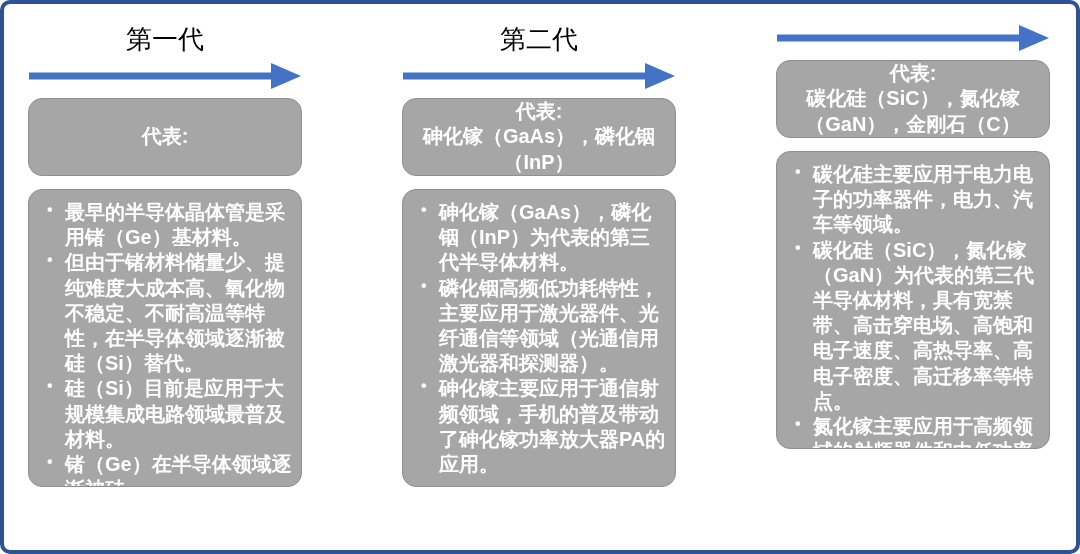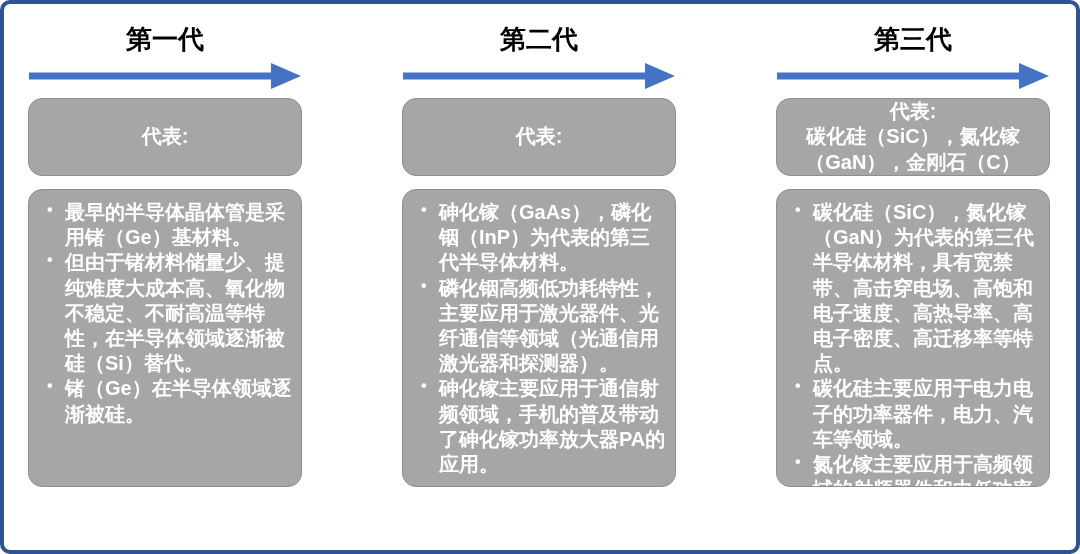--- a/index.html
+++ b/index.html
@@ -18,21 +18,21 @@
     padding: 12px 26px 0 24px;
   }
   .col {
     width: 274px;
     display: flex;
     flex-direction: column;
   }
   .col-title {
     text-align: center;
     font-size: 26px;
-    font-weight: 700;
+    font-weight: 400;
     color: #000000;
     padding-top: 8px;
     height: 38px;
     line-height: 30px;
   }
   .arrow-wrap {
     margin-top: 8px;
     height: 28px;
   }
   .arrow-wrap svg { display: block; }
@@ -94,59 +94,60 @@
         <polygon points="243,1 273,14 243,27" fill="#4472C4"></polygon>
       </svg>
     </div>
     <div class="rep-box">
       <div>代表:</div>
     </div>
     <div class="detail-box">
       <ul>
         <li>最早的半导体晶体管是采用锗（Ge）基材料。</li>
         <li>但由于锗材料储量少、提纯难度大成本高、氧化物不稳定、不耐高温等特性，在半导体领域逐渐被硅（Si）替代。</li>
+        <li>硅（Si）目前是应用于大规模集成电路领域最普及材料。</li>
         <li>锗（Ge）在半导体领域逐渐被硅。</li>
       </ul>
     </div>
   </div>
 
   <div class="col">
     <div class="col-title">第二代</div>
     <div class="arrow-wrap">
       <svg width="274" height="28" viewBox="0 0 274 28">
         <line x1="1" y1="14" x2="243" y2="14" stroke="#4472C4" stroke-width="7"></line>
         <polygon points="243,1 273,14 243,27" fill="#4472C4"></polygon>
       </svg>
     </div>
     <div class="rep-box">
       <div>代表:</div>
+      <div>砷化镓（GaAs），磷化铟（InP）</div>
     </div>
     <div class="detail-box">
       <ul>
         <li>砷化镓（GaAs），磷化铟（InP）为代表的第三代半导体材料。</li>
         <li>磷化铟高频低功耗特性，主要应用于激光器件、光纤通信等领域（光通信用激光器和探测器）。</li>
         <li>砷化镓主要应用于通信射频领域，手机的普及带动了砷化镓功率放大器PA的应用。</li>
       </ul>
     </div>
   </div>
 
   <div class="col">
-    <div class="col-title">第三代</div>
     <div class="arrow-wrap">
       <svg width="274" height="28" viewBox="0 0 274 28">
         <line x1="1" y1="14" x2="243" y2="14" stroke="#4472C4" stroke-width="7"></line>
         <polygon points="243,1 273,14 243,27" fill="#4472C4"></polygon>
       </svg>
     </div>
     <div class="rep-box">
       <div>代表:</div>
       <div>碳化硅（SiC），氮化镓（GaN），金刚石（C）</div>
     </div>
     <div class="detail-box">
       <ul>
+        <li>碳化硅主要应用于电力电子的功率器件，电力、汽车等领域。</li>
         <li>碳化硅（SiC），氮化镓（GaN）为代表的第三代半导体材料，具有宽禁带、高击穿电场、高饱和电子速度、高热导率、高电子密度、高迁移率等特点。</li>
-        <li>碳化硅主要应用于电力电子的功率器件，电力、汽车等领域。</li>
         <li>氮化镓主要应用于高频领域的射频器件和中低功率领域的电力电子功率器件。</li>
       </ul>
     </div>
   </div>
 
 </div>
 
 </body></html>

